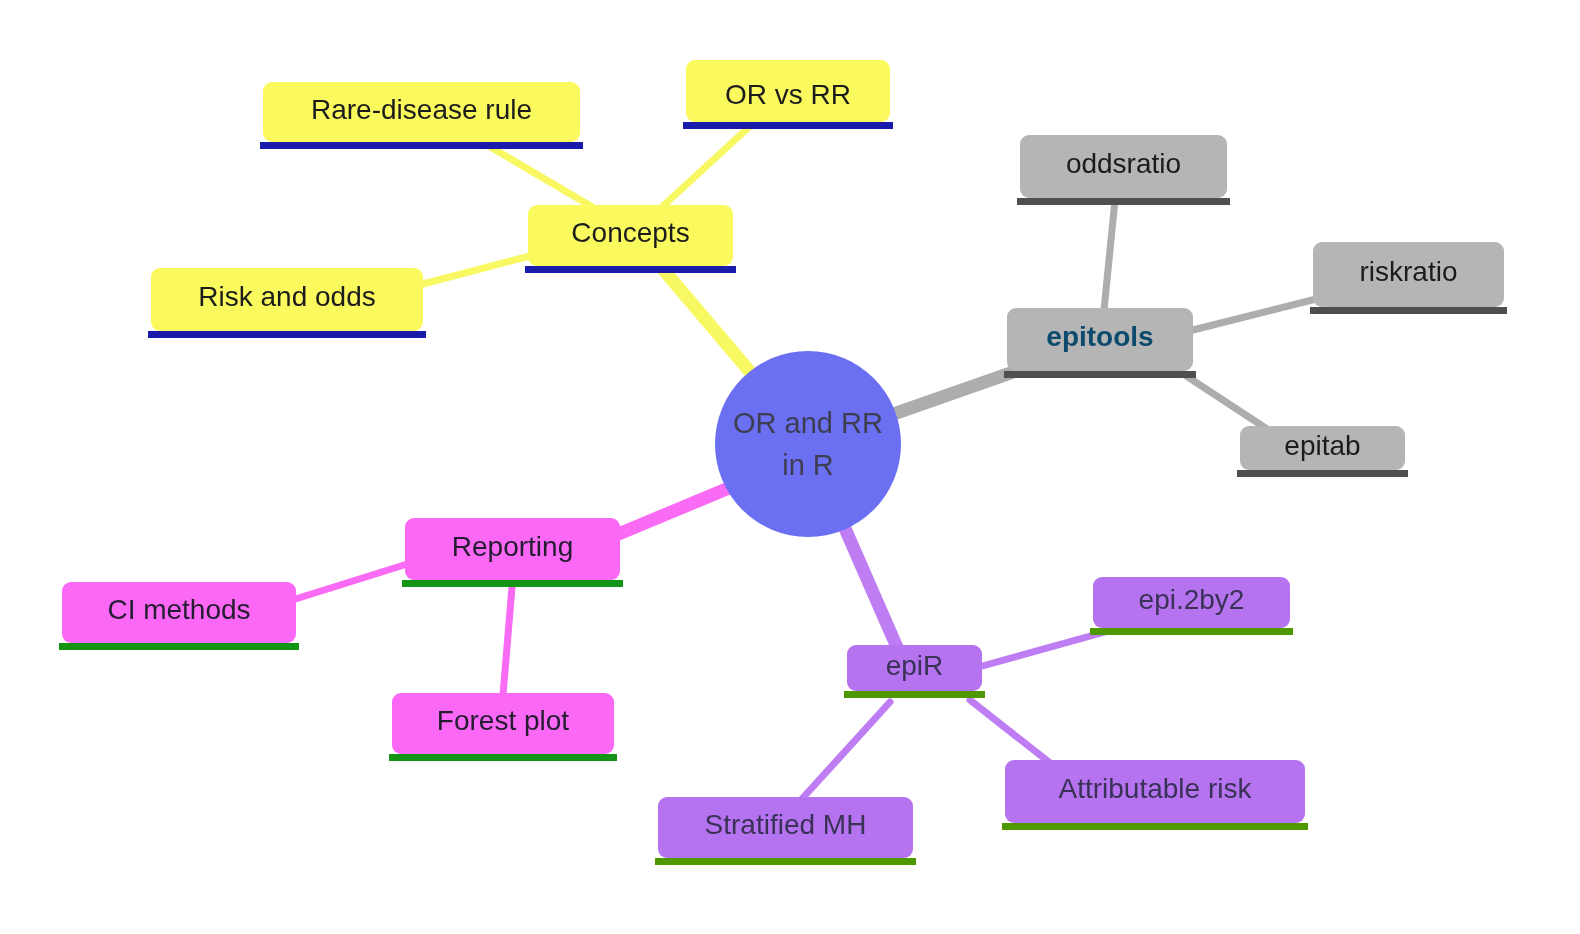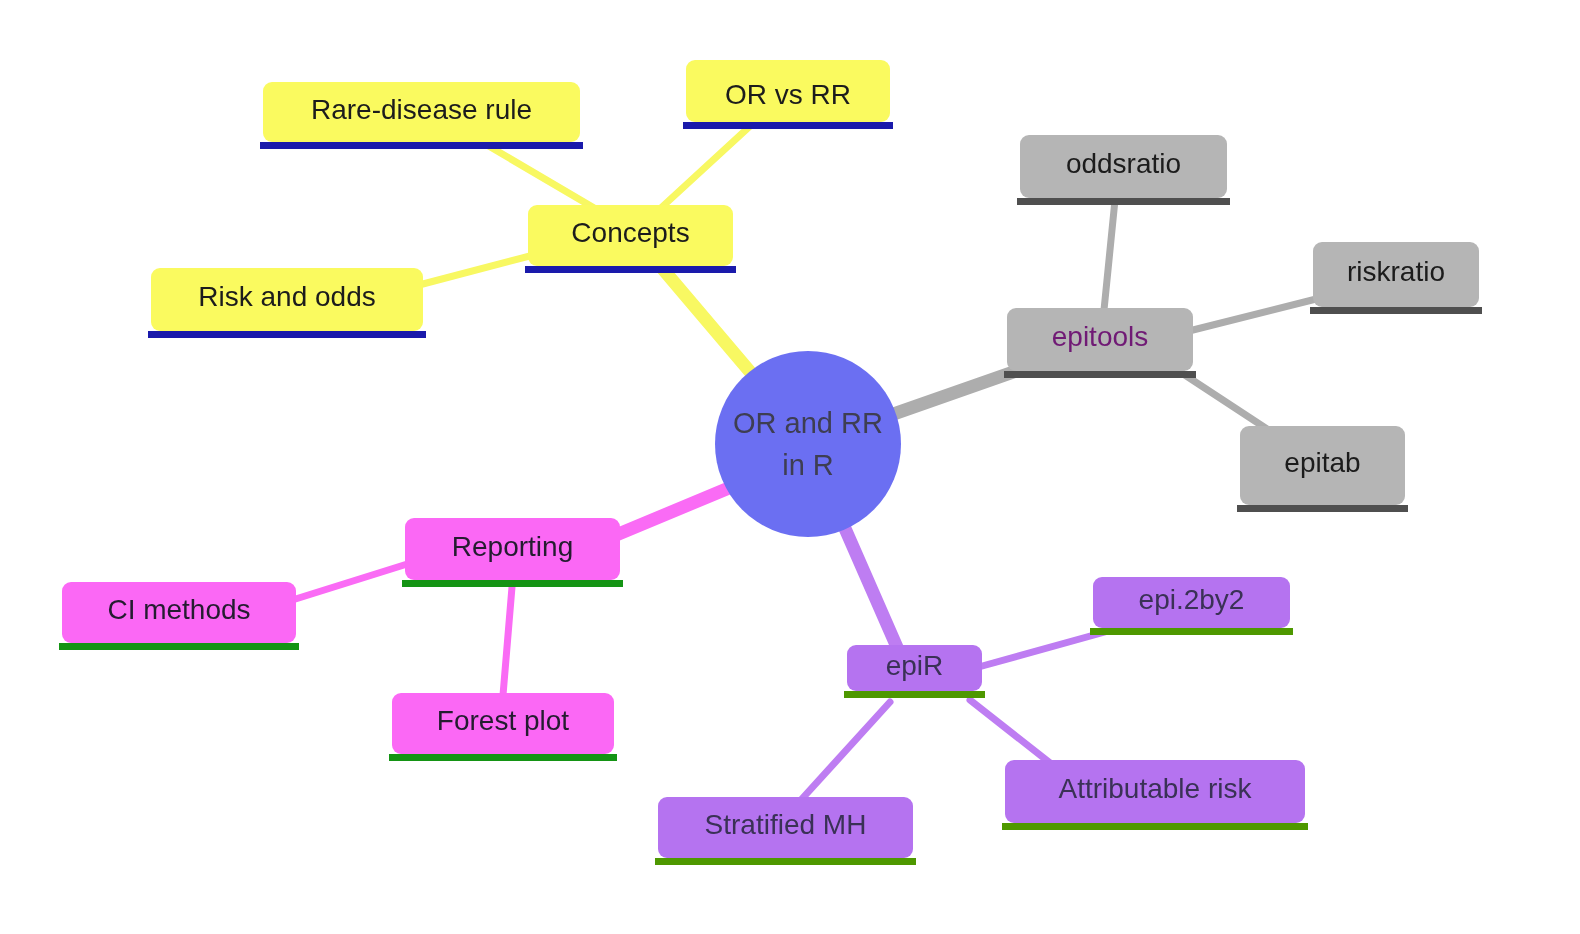--- a/index.html
+++ b/index.html
@@ -88,29 +88,29 @@
       <div class="underline" style="background: rgb(26, 26, 171);"></div>
     </div>
     <div class="node" style="left: 151px; top: 268px; width: 272px; height: 63px; background: rgb(250, 250, 95);">
       <span class="label" style="color: rgb(28, 28, 28);">Risk and odds</span>
       <div class="underline" style="background: rgb(26, 26, 171);"></div>
     </div>
     <div class="node" style="left: 1020px; top: 135px; width: 207px; height: 63px; background: rgb(181, 181, 181);">
       <span class="label" style="color: rgb(28, 28, 28);">oddsratio</span>
       <div class="underline" style="background: rgb(79, 79, 79);"></div>
     </div>
-    <div class="node" style="left: 1313px; top: 242px; width: 166px; height: 65px; background: rgb(181, 181, 181);">
+    <div class="node" style="left: 1313px; top: 242px; width: 191px; height: 65px; background: rgb(181, 181, 181);">
       <span class="label" style="color: rgb(28, 28, 28);">riskratio</span>
       <div class="underline" style="background: rgb(79, 79, 79);"></div>
     </div>
     <div class="node" style="left: 1007px; top: 308px; width: 186px; height: 63px; background: rgb(181, 181, 181);">
-      <span class="label" style="color: #701a75;">epitools</span>
+      <span class="label" style="color: #0c4a6e; font-weight: bold;">epitools</span>
       <div class="underline" style="background: rgb(79, 79, 79);"></div>
     </div>
-    <div class="node" style="left: 1240px; top: 426px; width: 165px; height: 79px; background: rgb(181, 181, 181);">
+    <div class="node" style="left: 1240px; top: 426px; width: 165px; height: 44px; background: rgb(181, 181, 181);">
       <span class="label" style="color: rgb(28, 28, 28);">epitab</span>
       <div class="underline" style="background: rgb(79, 79, 79);"></div>
     </div>
     <div class="node" style="left: 405px; top: 518px; width: 215px; height: 62px; background: rgb(251, 104, 245);">
       <span class="label" style="color: rgb(36, 28, 48);">Reporting</span>
       <div class="underline" style="background: rgb(20, 148, 20);"></div>
     </div>
     <div class="node" style="left: 62px; top: 582px; width: 234px; height: 61px; background: rgb(251, 104, 245);">
       <span class="label" style="color: rgb(36, 28, 48);">CI methods</span>
       <div class="underline" style="background: rgb(20, 148, 20);"></div>

